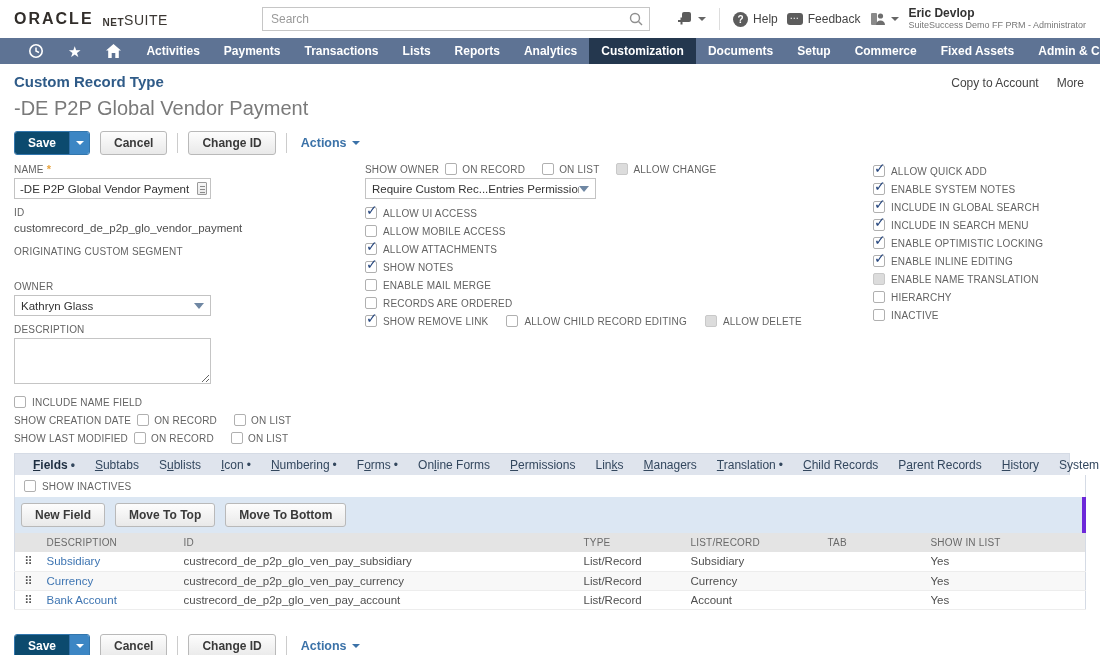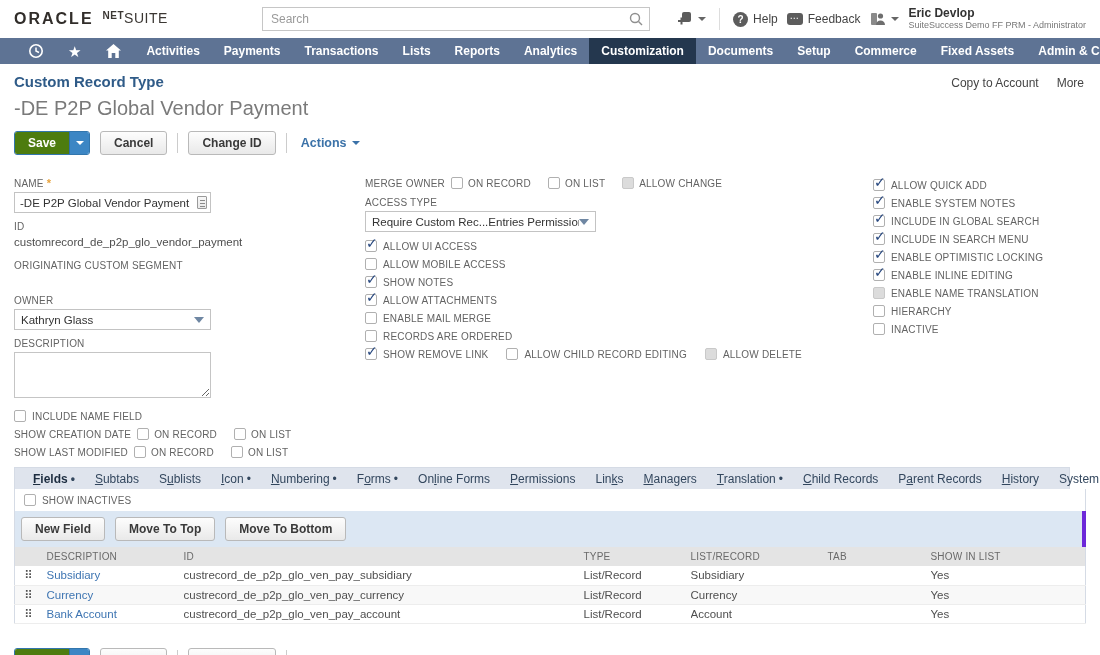--- a/index.html
+++ b/index.html
@@ -2,21 +2,21 @@
 <html><head>
 <meta charset="utf-8">
 <style>
   * { margin:0; padding:0; box-sizing:border-box; }
   html,body { width:1100px; height:655px; overflow:hidden; background:#fff;
     font-family:"Liberation Sans","DejaVu Sans",sans-serif; }
 
   
   .topbar { height:38px; background:#fff; display:flex; align-items:center;
     padding:0 14px; position:relative; }
-  .logo { display:flex; align-items:flex-start; cursor:pointer; }
+  .logo { display:flex; align-items:flex-end; cursor:pointer; }
   .logo .oracle { font-size:16px; font-weight:bold; letter-spacing:2px; color:#312d2a; }
   .logo .net { font-size:10px; font-weight:bold; color:#3b3733; margin-left:9px; letter-spacing:0.5px;}
   .logo .suite { font-size:14px; font-weight:400; color:#3b3733; letter-spacing:0.5px;}
   .searchwrap { position:absolute; left:262px; top:7px; width:388px; height:24px; }
   .searchwrap input { width:100%; height:100%; border:1px solid #c6c6c6; padding:0 26px 0 8px;
     font-size:12px; color:#444; outline:none; font-family:inherit;}
   .searchwrap input::placeholder { color:#9a9a9a; }
   .search-ic { position:absolute; right:7px; top:5px; width:14px; height:14px; }
   .hdr-right { margin-left:auto; display:flex; align-items:center; gap:9px; }
   .hdr-item { display:flex; align-items:center; gap:5px; cursor:pointer; }
@@ -44,35 +44,35 @@
   
   .pagehead { padding:9px 14px 0 14px; position:relative; }
   .ptitle { color:#2f5b88; font-size:15px; font-weight:bold; }
   .rname { color:#7a7a7a; font-size:20px; margin-top:7px; }
   .head-links { position:absolute; right:16px; top:12px; display:flex; gap:18px; }
   .head-link { font-size:12px; color:#444; cursor:pointer; }
 
   
   .btnrow { display:flex; align-items:center; margin:11px 14px 0 14px; gap:10px; }
   .savebtn { display:flex; border:1px solid #3276ad; border-radius:3px; overflow:hidden; cursor:pointer; }
-  .savebtn .slabel { background:#4d7c0f; color:#fff; font-size:12px; font-weight:bold; padding:4px 13px; }
+  .savebtn .slabel { background:#0c4a6e; color:#fff; font-size:12px; font-weight:bold; padding:4px 13px; }
   .savebtn .scaret { background:#3c86c4; width:20px; display:flex; align-items:center; justify-content:center;
     border-left:1px solid #2f6ea6; }
   .caret-w { width:0;height:0;border-left:4px solid transparent;border-right:4px solid transparent;
     border-top:4px solid #fff; }
   .gbtn { background:linear-gradient(#fdfdfd,#e9e9e9); border:1px solid #b9b9b9; border-radius:3px;
     font-size:12px; font-weight:bold; color:#3a3a3a; padding:4px 13px; cursor:pointer; font-family:inherit;}
   .vdiv { width:1px; height:20px; background:#ccc; }
   .actions { display:flex; align-items:center; gap:5px; color:#3b72a8; font-size:12.5px; font-weight:bold;
     cursor:pointer; margin-left:4px;}
   .caret-b { width:0;height:0;border-left:4px solid transparent;border-right:4px solid transparent;
     border-top:4px solid #3b72a8; }
 
   
-  .form { position:relative; height:281px; margin-top:22px; }
+  .form { position:relative; height:281px; margin-top:8px; }
   .col-left { position:absolute; left:14px; top:0; width:340px; }
   .col-mid  { position:absolute; left:365px; top:0; width:490px; }
   .col-right{ position:absolute; left:873px; top:2px; width:220px; }
   .flabel { font-size:10px; color:#636363; letter-spacing:0.2px; }
   .req { color:#e8a33d; font-weight:bold; margin-left:3px; font-size:11px;}
   .inwrap { position:relative; width:197px; margin-top:3px; }
   .inwrap input { width:100%; height:21px; border:1px solid #c3c3c3; font-size:11.5px; color:#333;
     padding:0 20px 0 5px; outline:none; font-family:inherit;}
   .popup-ic { position:absolute; right:4px; top:4px; width:10px; height:13px; border:1px solid #9a9a9a;
     border-radius:1px; background:linear-gradient(#f7f7f7,#e9e9e9); }
@@ -270,52 +270,51 @@
         <span class="cbl">ON RECORD</span>
         <span class="gap"></span>
         <span class="cb" data-state="unchecked"></span>
         <span class="cbl">ON LIST</span>
       </span>
     </div>
   </div>
 
   <div class="col-mid">
     <div class="cbrow" style="margin-top:0;">
-      <span class="cbl">MERGE OWNER</span>
+      <span class="cbl">SHOW OWNER</span>
       <span class="inline-opts">
         <span class="cb" data-state="unchecked"></span>
         <span class="cbl">ON RECORD</span>
         <span class="gap"></span>
         <span class="cb" data-state="unchecked"></span>
         <span class="cbl">ON LIST</span>
         <span class="gap"></span>
         <span class="cb" data-state="disabled"></span>
         <span class="cbl">ALLOW CHANGE</span>
       </span>
     </div>
-    <div class="flabel mt8">ACCESS TYPE</div>
     <div class="nsselect wide">
       <span class="val">Require Custom Rec...Entries Permission</span>
       <span class="sel-caret"></span>
     </div>
     <div class="cbrow mt8">
       <span class="cb" data-state="checked"></span>
       <span class="cbl">ALLOW UI ACCESS</span>
     </div>
     <div class="cbrow">
       <span class="cb" data-state="unchecked"></span>
       <span class="cbl">ALLOW MOBILE ACCESS</span>
     </div>
     <div class="cbrow">
       <span class="cb" data-state="checked"></span>
+      <span class="cbl">ALLOW ATTACHMENTS</span>
+    </div>
+    <div class="cbrow">
+      <span class="cb" data-state="checked"></span>
       <span class="cbl">SHOW NOTES</span>
-    </div>
-    <div class="cbrow">
-      <span class="cb" data-state="checked"></span>
-      <span class="cbl">ALLOW ATTACHMENTS</span>
     </div>
     <div class="cbrow">
       <span class="cb" data-state="unchecked"></span>
       <span class="cbl">ENABLE MAIL MERGE</span>
     </div>
     <div class="cbrow">
       <span class="cb" data-state="unchecked"></span>
       <span class="cbl">RECORDS ARE ORDERED</span>
     </div>
     <div class="cbrow">

